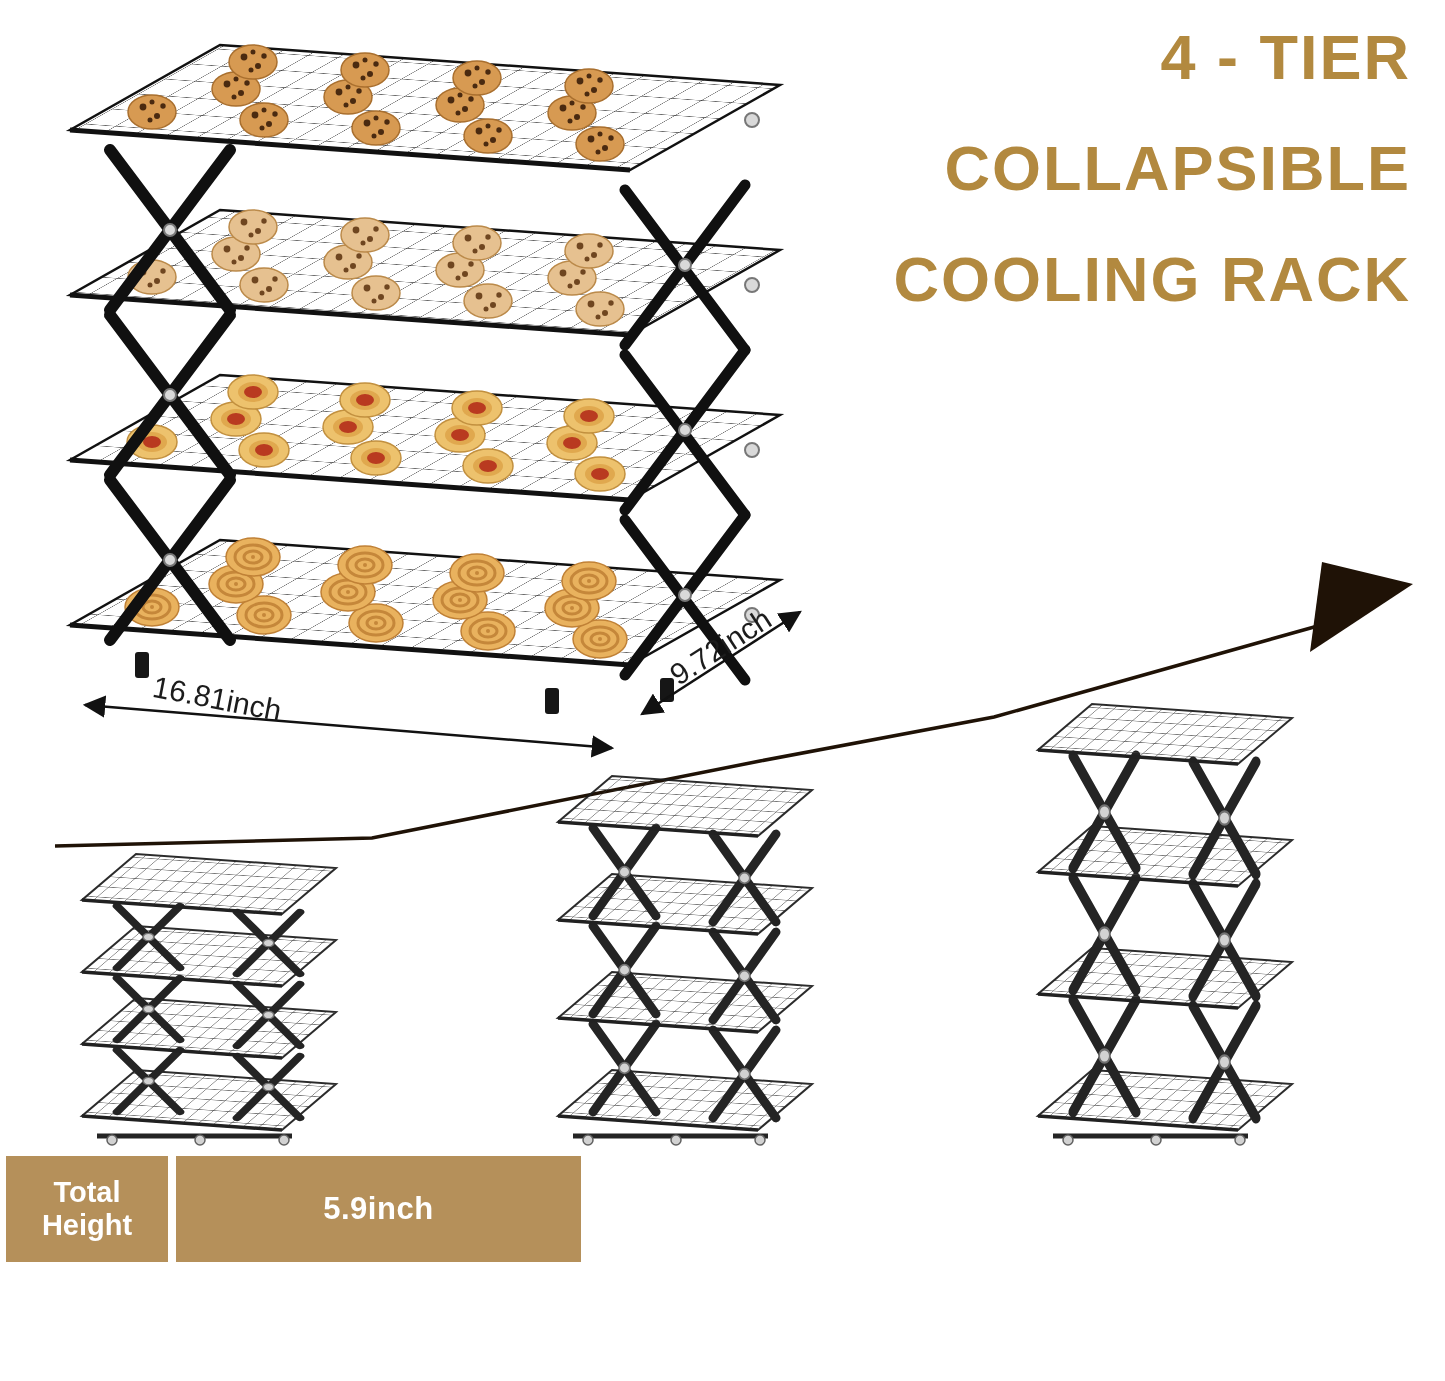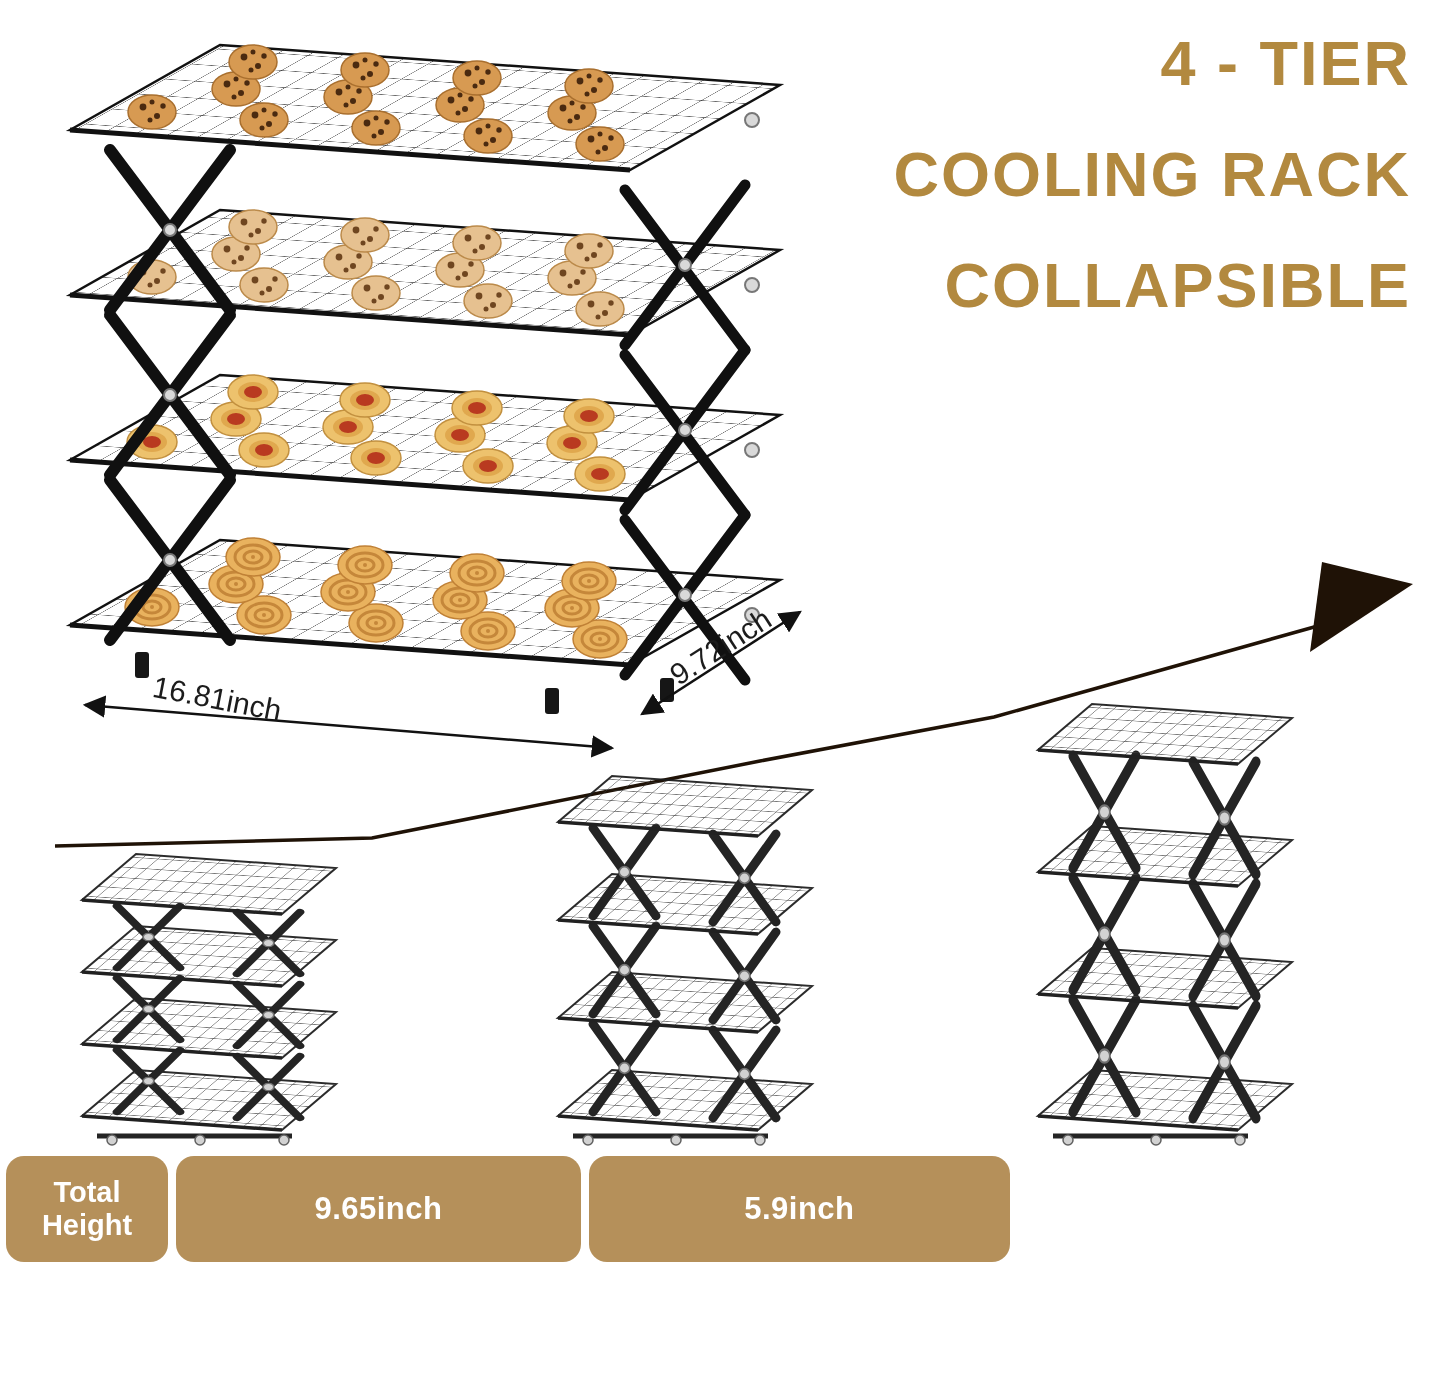--- a/index.html
+++ b/index.html
@@ -1,35 +1,35 @@
 <!DOCTYPE html>
 <html><head>
 <meta charset="utf-8">
 <style>
   html,body{margin:0;padding:0;background:#fff;}
   .page{position:relative;width:1445px;height:1381px;background:#ffffff;overflow:hidden;
         font-family:"Liberation Sans",sans-serif;}
   .abs{position:absolute;}
 
   
-  .headline{position:absolute;top:8px;right:34px;text-align:right;
+  .headline{position:absolute;top:2px;right:34px;text-align:right;
             color:#b2893f;font-weight:bold;font-size:63px;line-height:1.76;letter-spacing:2px;
             font-family:"Liberation Sans",sans-serif;}
 
   
   .dim-label{position:absolute;font-size:30px;color:#1c1c1c;white-space:nowrap;}
   .dim-w{left:152px;top:682px;transform:rotate(11deg);}
   .dim-d{left:664px;top:630px;transform:rotate(-33deg);}
 
   
   .spec-table{position:absolute;left:6px;right:6px;top:1156px;bottom:5px;
               display:grid;grid-template-columns:162px 1fr 1.04fr 1.04fr;
               grid-template-rows:1fr 1fr;gap:8px;}
   .cell{background:#b5905a;color:#ffffff;display:flex;align-items:center;justify-content:center;
-        font-weight:bold;text-align:center;border-radius:18px;}
+        font-weight:bold;text-align:center;}
   .cell.hdr{font-size:29px;line-height:1.15;padding:0 28px;}
   .cell.val{font-size:31px;letter-spacing:0.5px;}
 
   svg{display:block;}
 </style>
 </head>
 <body>
 
 <div class="page">
 
@@ -208,22 +208,22 @@
       <line x1="85" y1="705" x2="612" y2="748" marker-start="url(#arrE)" marker-end="url(#arrE)"></line>
       <line x1="642" y1="714" x2="800" y2="612" marker-start="url(#arrE)" marker-end="url(#arrE)"></line>
     </g>
   </svg>
 
   <div class="dim-label dim-w">16.81inch</div>
   <div class="dim-label dim-d">9.72inch</div>
 
   <div class="headline">
     <div>4 - TIER</div>
+    <div>COLLAPSIBLE</div>
     <div>COOLING RACK</div>
-    <div>COLLAPSIBLE</div>
   </div>
 
   <svg class="abs" style="left:0;top:0" width="1445" height="1381" viewBox="0 0 1445 1381">
     <path d="M55,846 L372,838 L760,761 L994,717 L1332,622" fill="none" stroke="#1f1206" stroke-width="3.5"></path>
     <polygon points="1310,652 1413,584 1322,562" fill="#1f1206"></polygon>
   </svg>
 
   <svg class="abs" style="left:52px;top:834px;opacity:.93" width="330" height="316" viewBox="0 0 330 316">
     <use href="#mshelf" x="30" y="236"></use>
     <use href="#mx" transform="translate(65,216) scale(0.9,0.62)"></use>
@@ -276,18 +276,17 @@
     <g>
       <line x1="45" y1="452" x2="240" y2="452" stroke="#141414" stroke-width="5"></line>
       <circle cx="60" cy="456" r="5" fill="#cfcfcf" stroke="#555" stroke-width="1.5"></circle>
       <circle cx="148" cy="456" r="5" fill="#cfcfcf" stroke="#555" stroke-width="1.5"></circle>
       <circle cx="232" cy="456" r="5" fill="#cfcfcf" stroke="#555" stroke-width="1.5"></circle>
     </g>
   </svg>
 
   <div class="spec-table">
     <div class="cell hdr">Total Height</div>
-    <div class="cell val">9.65inch</div>
 
     <div class="cell val">5.9inch</div>
   </div>
 
 </div>
 
 </body></html>

